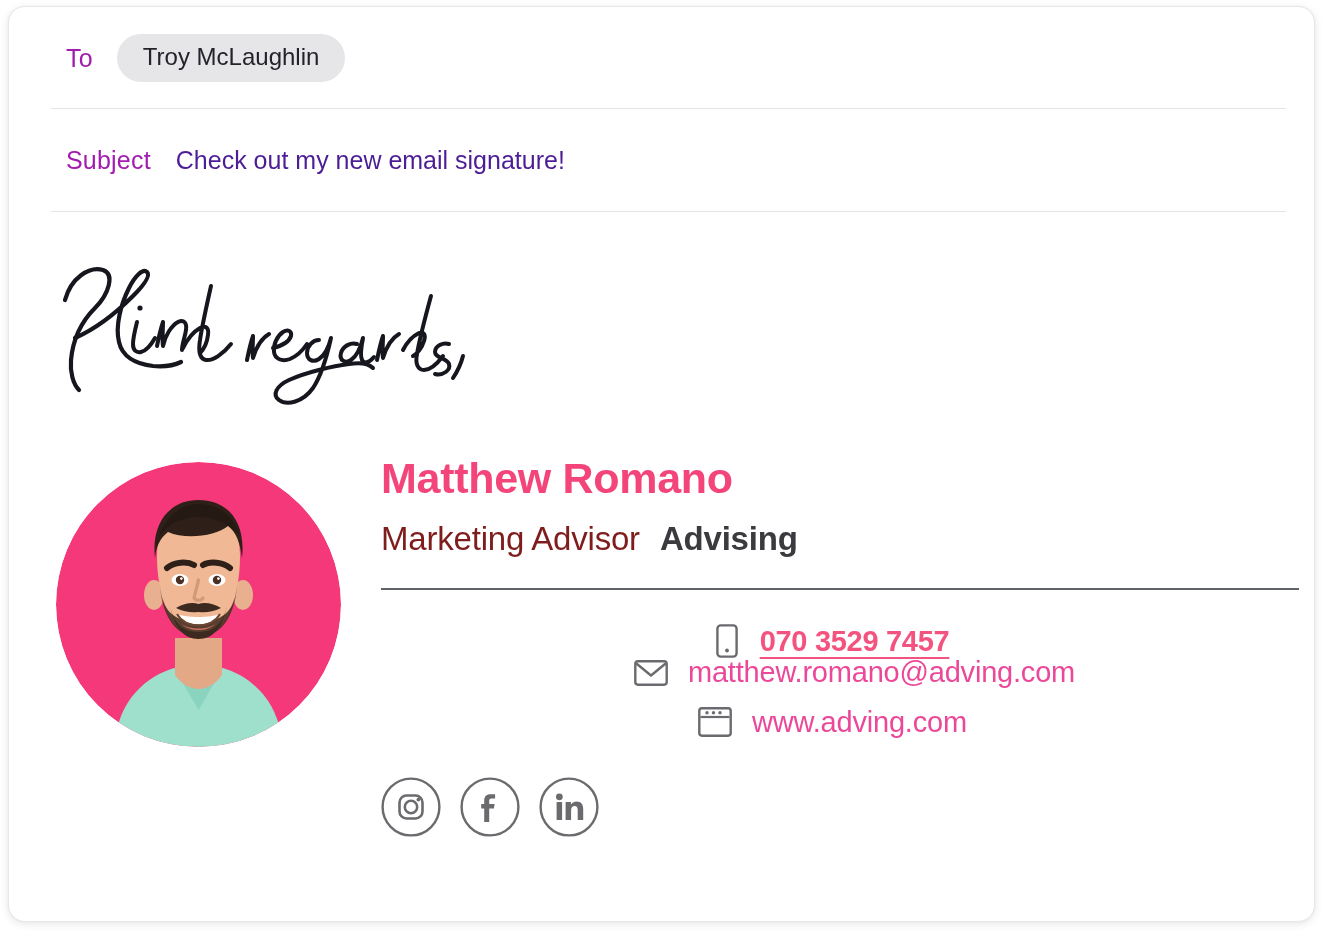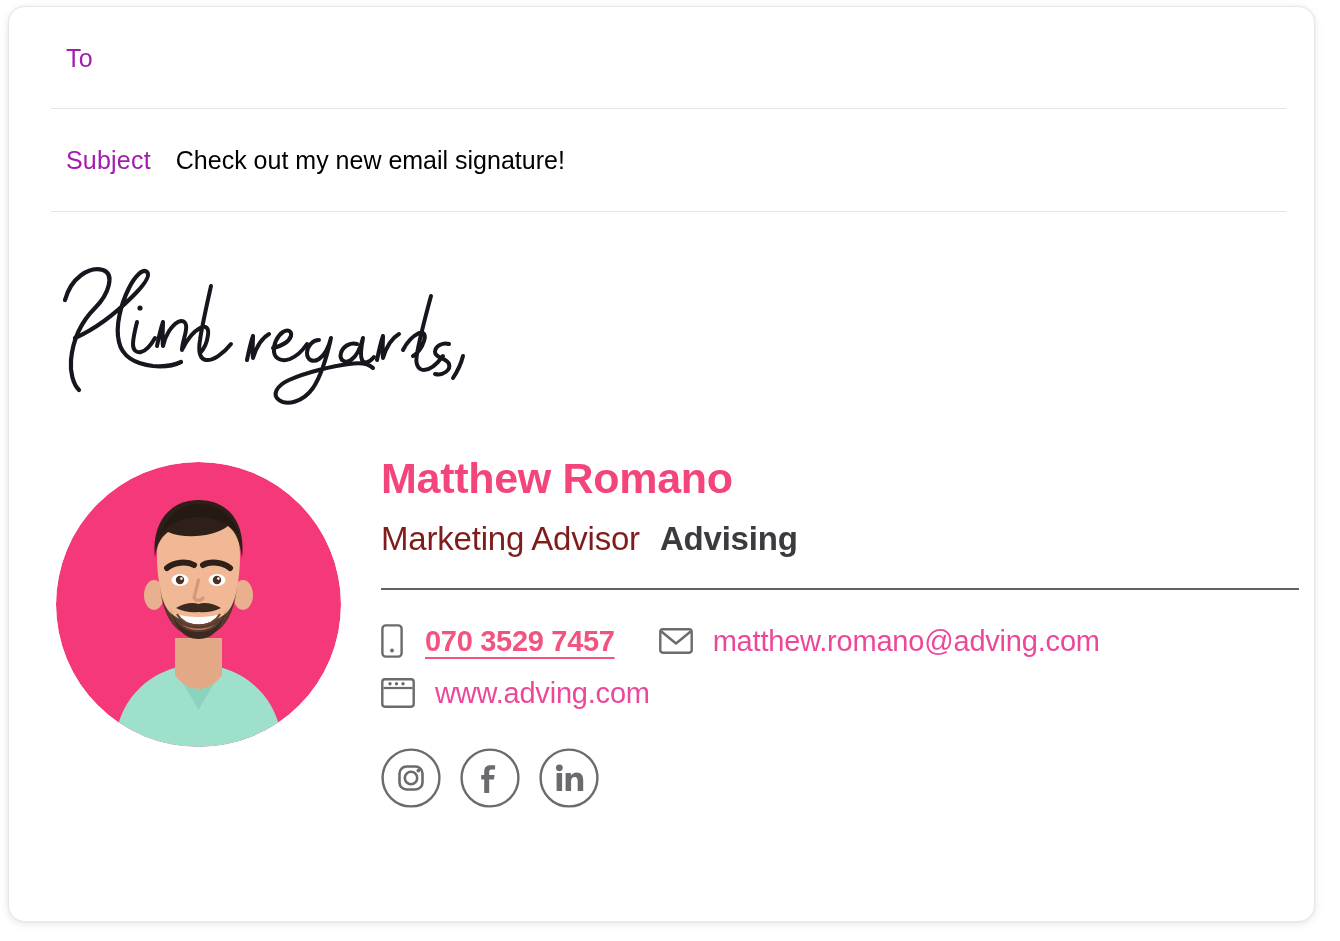--- a/index.html
+++ b/index.html
@@ -72,21 +72,21 @@
     position: absolute;
     left: 0; top: 102px;
     width: 100%;
     height: 102px;
     display: flex;
     align-items: center;
   }
   .subject-label { margin-left: 57px; }
   .subject-value {
     margin-left: 25px;
-    color: #000000;
+    color: #4c1d95;
     font-size: 25px;
     font-weight: 400;
     line-height: 1;
     white-space: nowrap;
   }
 
   
   .body-area {
     position: absolute;
     left: 0; top: 205px;
@@ -166,20 +166,21 @@
     width: 918px;
     height: 2px;
     background: #5f6368;
   }
 
   
   .contact-line {
     display: flex;
     align-items: center;
     white-space: nowrap;
+    flex-direction: column;
   }
   .contact-line-1 { margin-top: 34px; }
   .contact-line-2 { margin-top: 20px; }
 
   .contact-item {
     display: flex;
     align-items: center;
   }
   .contact-icon {
     display: inline-flex;
@@ -232,20 +233,21 @@
   }
   .social-btn svg { display: block; }
 </style>
 </head>
 <body>
 
 <div class="compose-card">
 
   <div class="to-row">
     <span class="field-label to-label">To</span>
+    <span class="recipient-chip">Troy McLaughlin</span>
   </div>
   <div class="rule rule-1"></div>
 
   <div class="subject-row">
     <span class="field-label subject-label">Subject</span>
     <span class="subject-value">Check out my new email signature!</span>
   </div>
   <div class="rule rule-2"></div>
 
   <div class="body-area">

